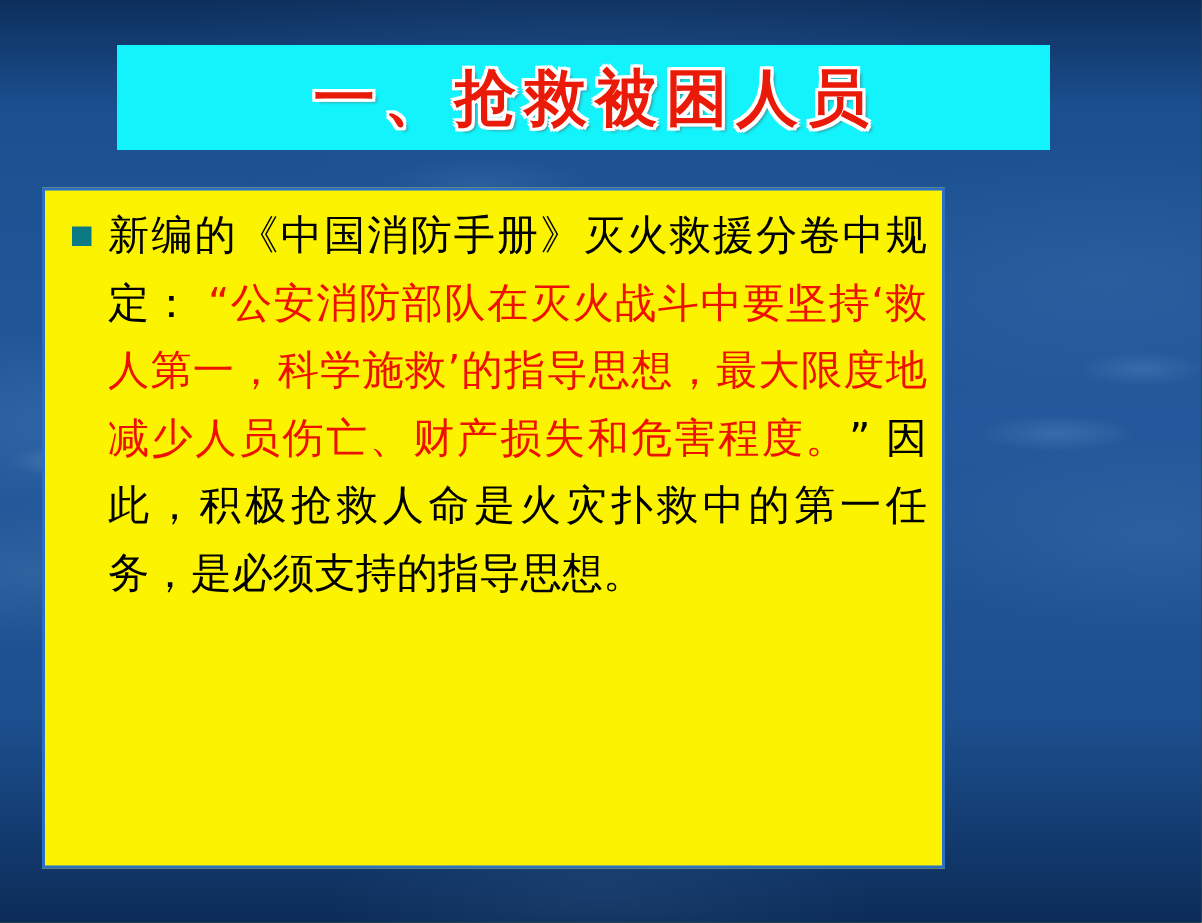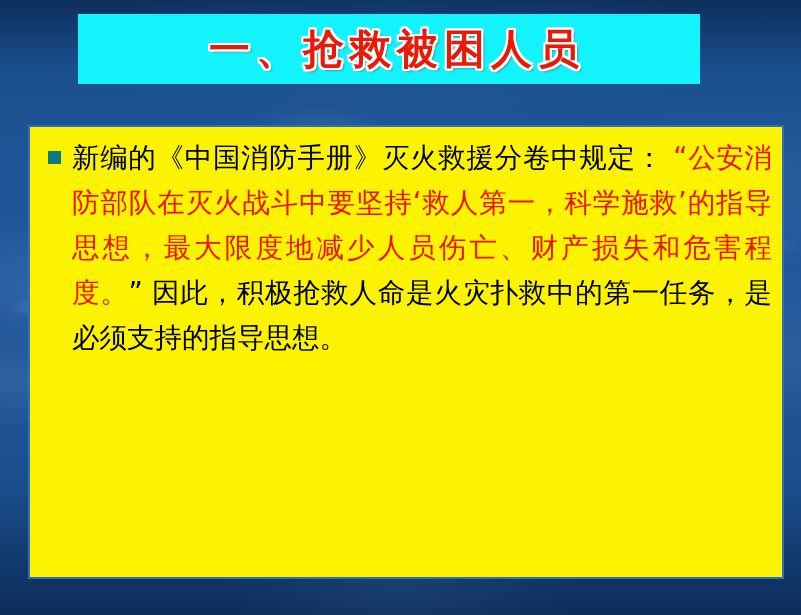--- a/index.html
+++ b/index.html
@@ -46,21 +46,21 @@
       radial-gradient(ellipse 70px 16px at 88% 47%, rgba(170,205,240,0.16), rgba(170,205,240,0) 75%),
       radial-gradient(ellipse 55px 15px at 95% 40%, rgba(175,210,242,0.14), rgba(175,210,242,0) 75%),
       radial-gradient(ellipse 90px 22px at 40% 20%, rgba(150,190,230,0.10), rgba(150,190,230,0) 78%);
     pointer-events: none;
   }
 
   
   .title-banner {
     position: absolute;
     left: 78px;
-    top: 14px;
+    top: 30px;
     width: 622px;
     height: 70px;
     background: #13f3fb;
     display: flex;
     align-items: center;
     justify-content: center;
   }
   .title-text {
     font-family: "DejaVu Serif", "Liberation Serif", serif;
     font-weight: bold;
@@ -80,21 +80,21 @@
        0   -2px 0 #ffffff,
        0    2px 0 #ffffff,
        3px  3px 2px rgba(120,0,0,0.35);
   }
 
   
   .content-box {
     position: absolute;
     left: 28px;
     top: 125px;
-    width: 756px;
+    width: 602px;
     height: 454px;
     background: #fcf300;
     border: 2px solid #2a6fc4;
     box-sizing: border-box;
     padding: 8px 10px 0 10px;
   }
 
   .bullet-block {
     display: flex;
     align-items: flex-start;

